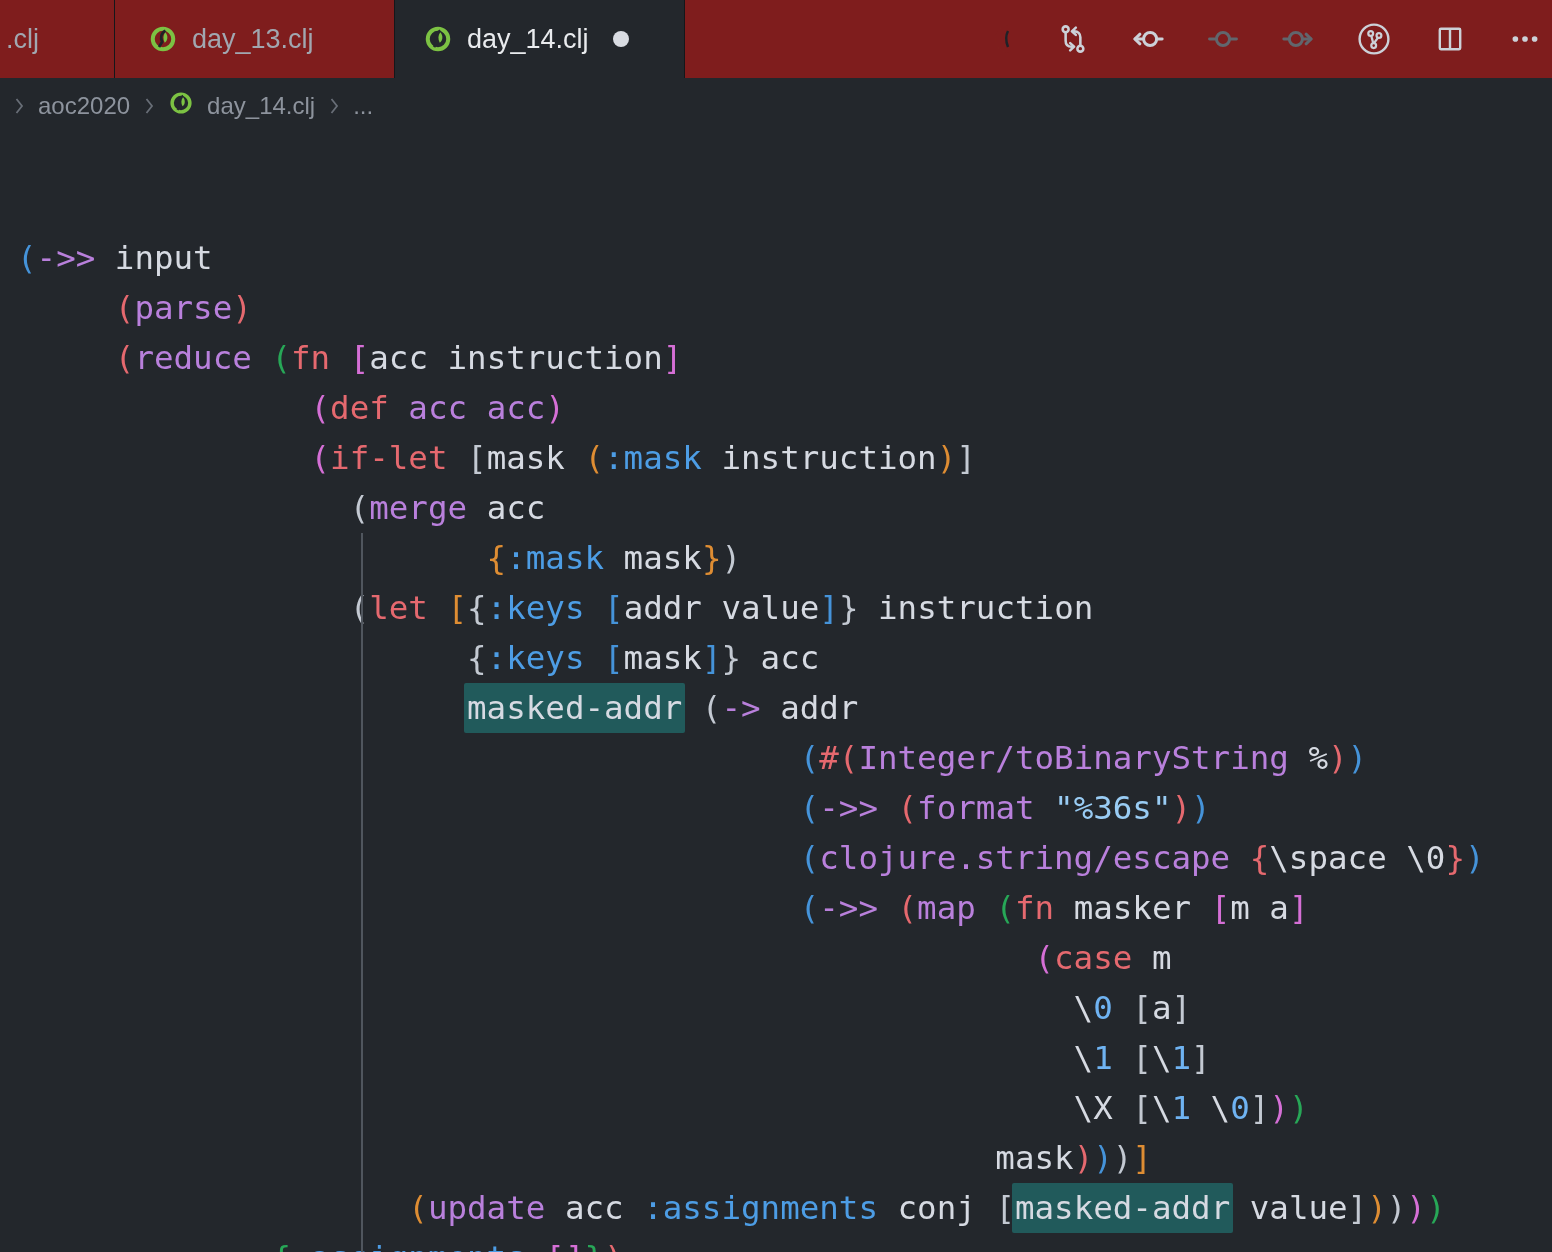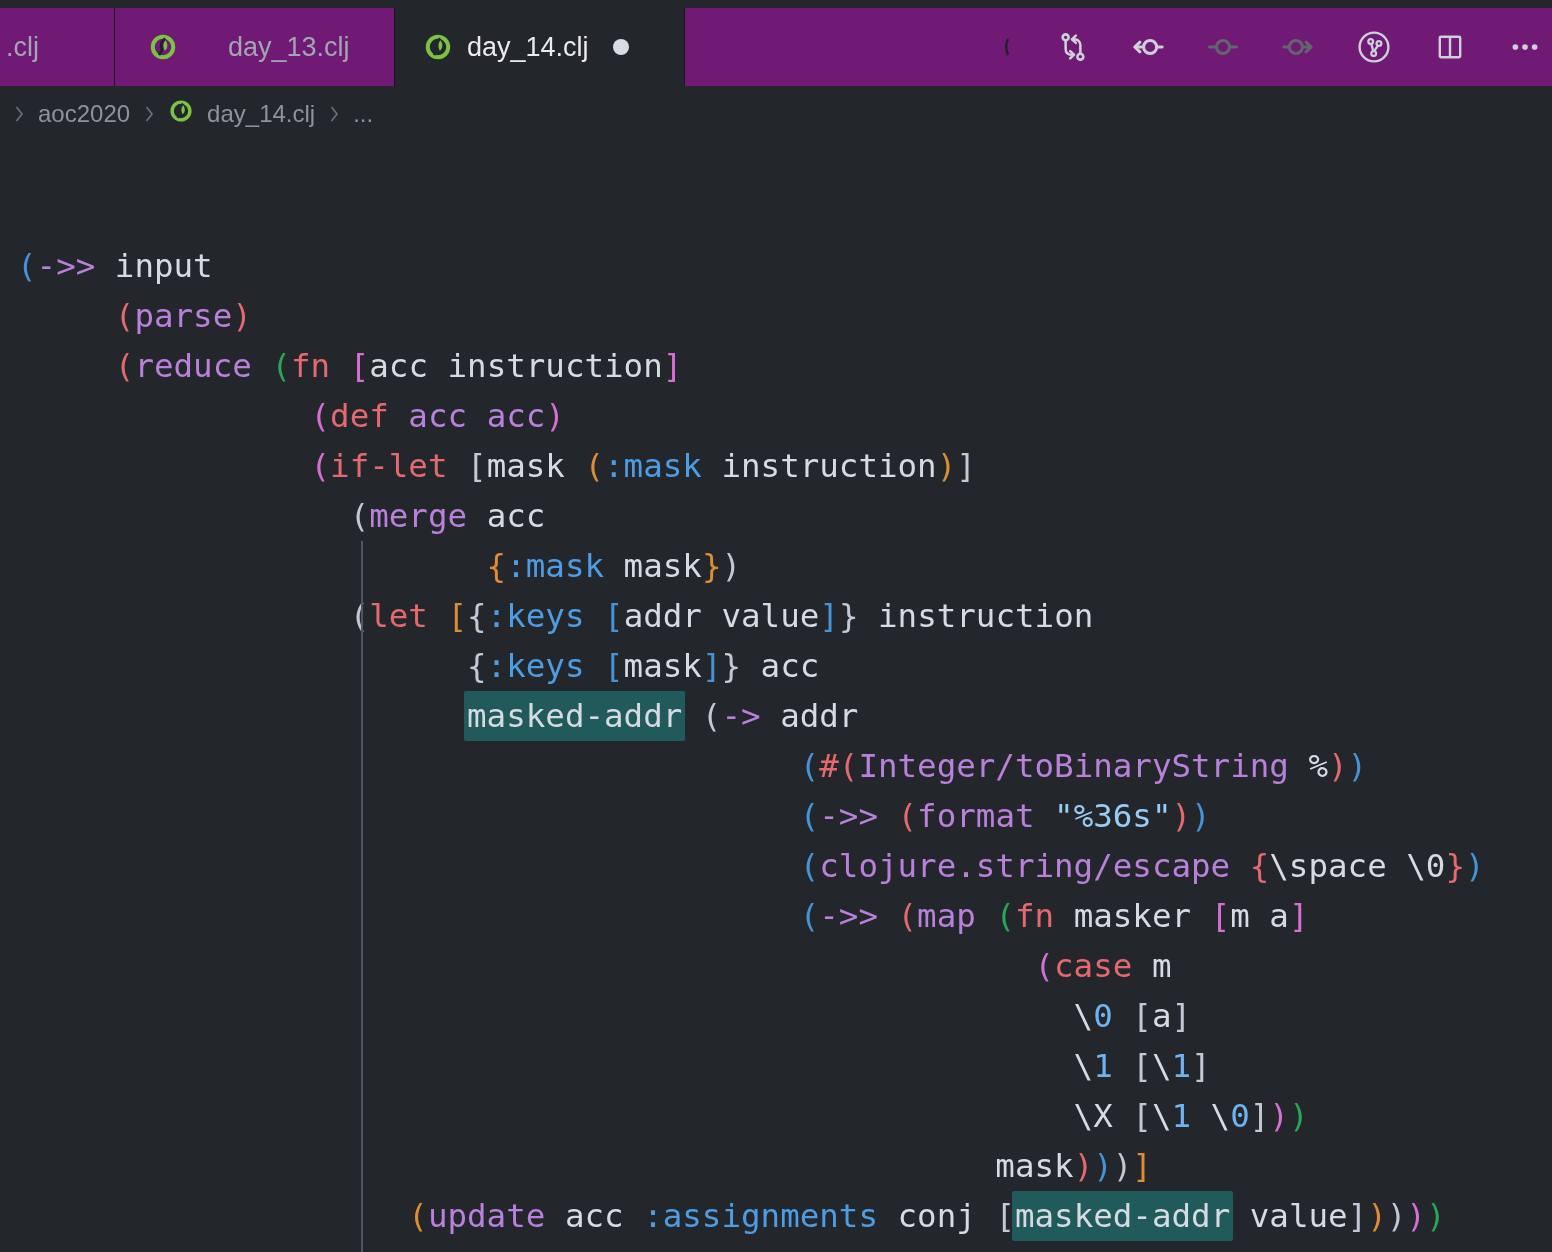--- a/index.html
+++ b/index.html
@@ -1,25 +1,25 @@
 <!DOCTYPE html>
 <html><head>
 <meta charset="utf-8">
 <style>
   * { margin:0; padding:0; box-sizing:border-box; }
   html,body { width:1552px; height:1252px; overflow:hidden; }
   body { background:#23272c; font-family:"Liberation Sans", sans-serif; }
 
   
-  .tabbar { height:78px; background:#701a75; display:flex; align-items:stretch;margin-top:8px; }
+  .tabbar { height:78px; background:#7f1d1d; display:flex; align-items:stretch; }
   .tab { display:flex; align-items:center; border-right:1px solid #14171b;
          color:#a1a7b0; font-size:27px; cursor:default; }
   .tab.active { background:#23272c; color:#e9ebee; }
   .tab-1 { width:115px; padding-left:6px; }
-  .tab-2 { width:280px; padding-left:33px;gap:36px; }
+  .tab-2 { width:280px; padding-left:33px; }
   .tab-3 { width:290px; padding-left:28px; }
   .tab-4 { width:223px; padding-left:35px; }
   .tab .icon-wrap { margin-right:14px; display:flex; }
   .dirty-dot { width:16px; height:16px; border-radius:50%; background:#d9dce2; margin-left:24px; }
 
   .actions { margin-left:auto; display:flex; align-items:center; gap:41px; padding-right:10px; }
   .action-btn { display:flex; align-items:center; justify-content:center; }
 
   
   .breadcrumbs { height:55px; background:#23272c; display:flex; align-items:center;

